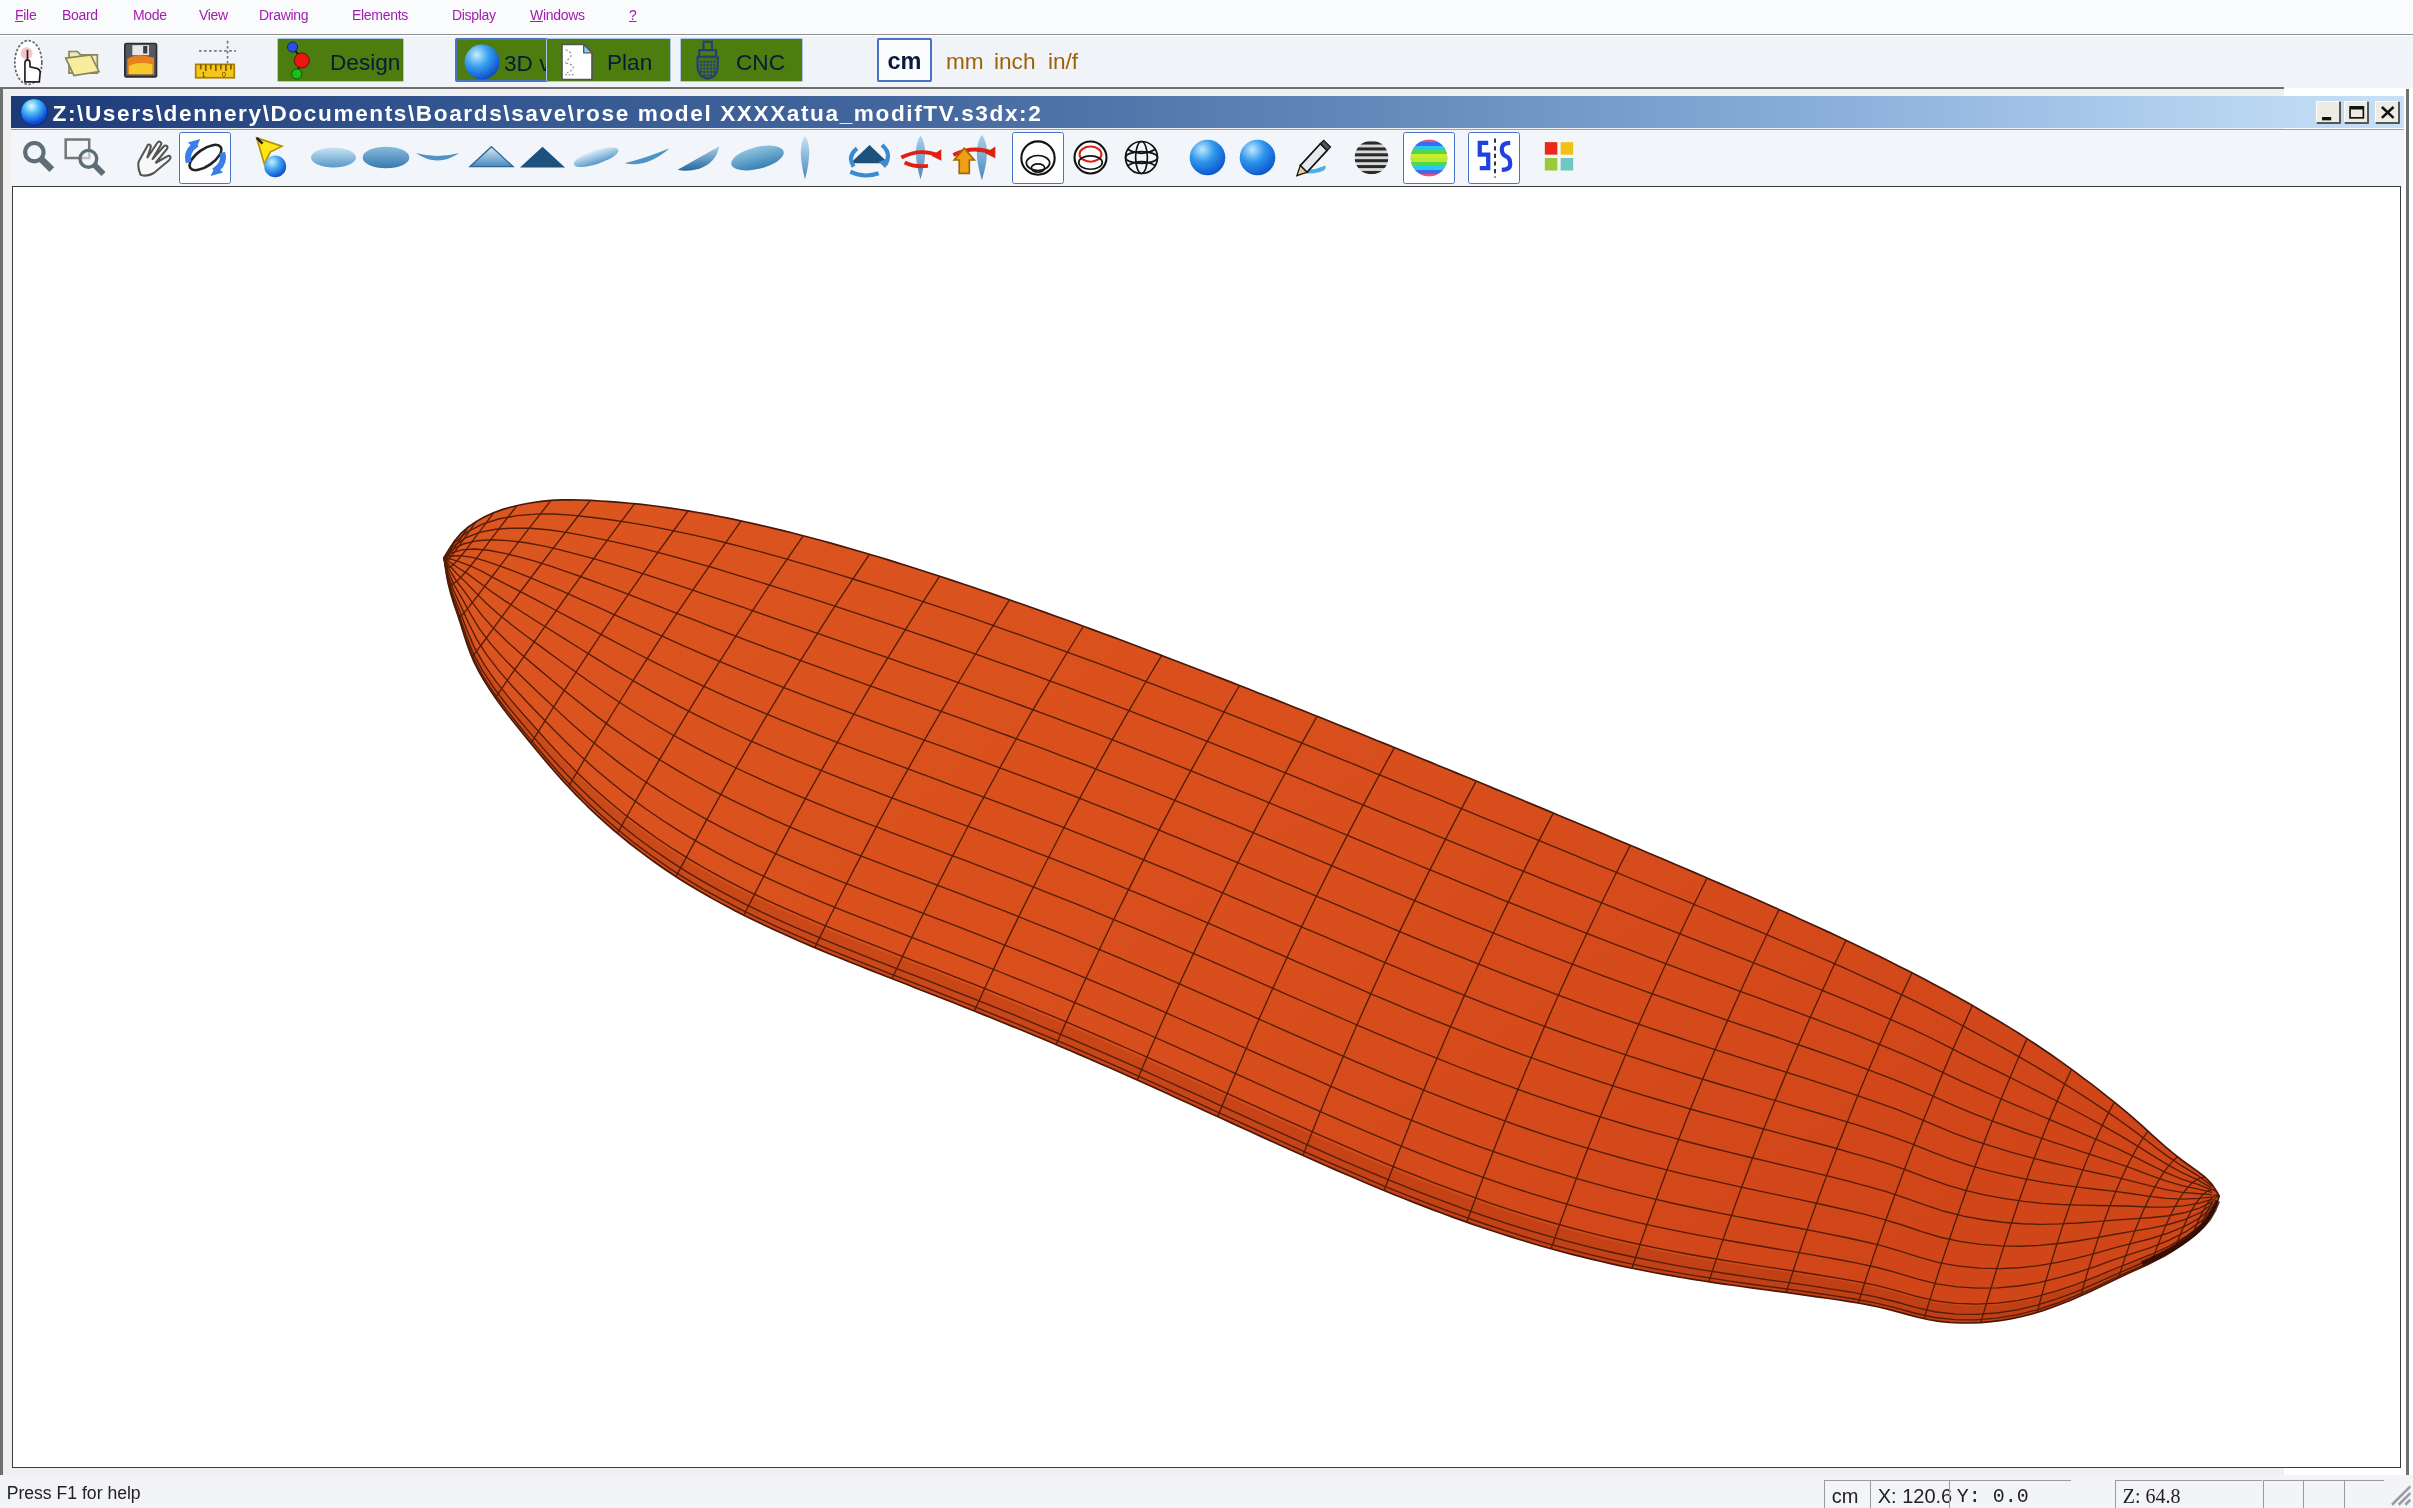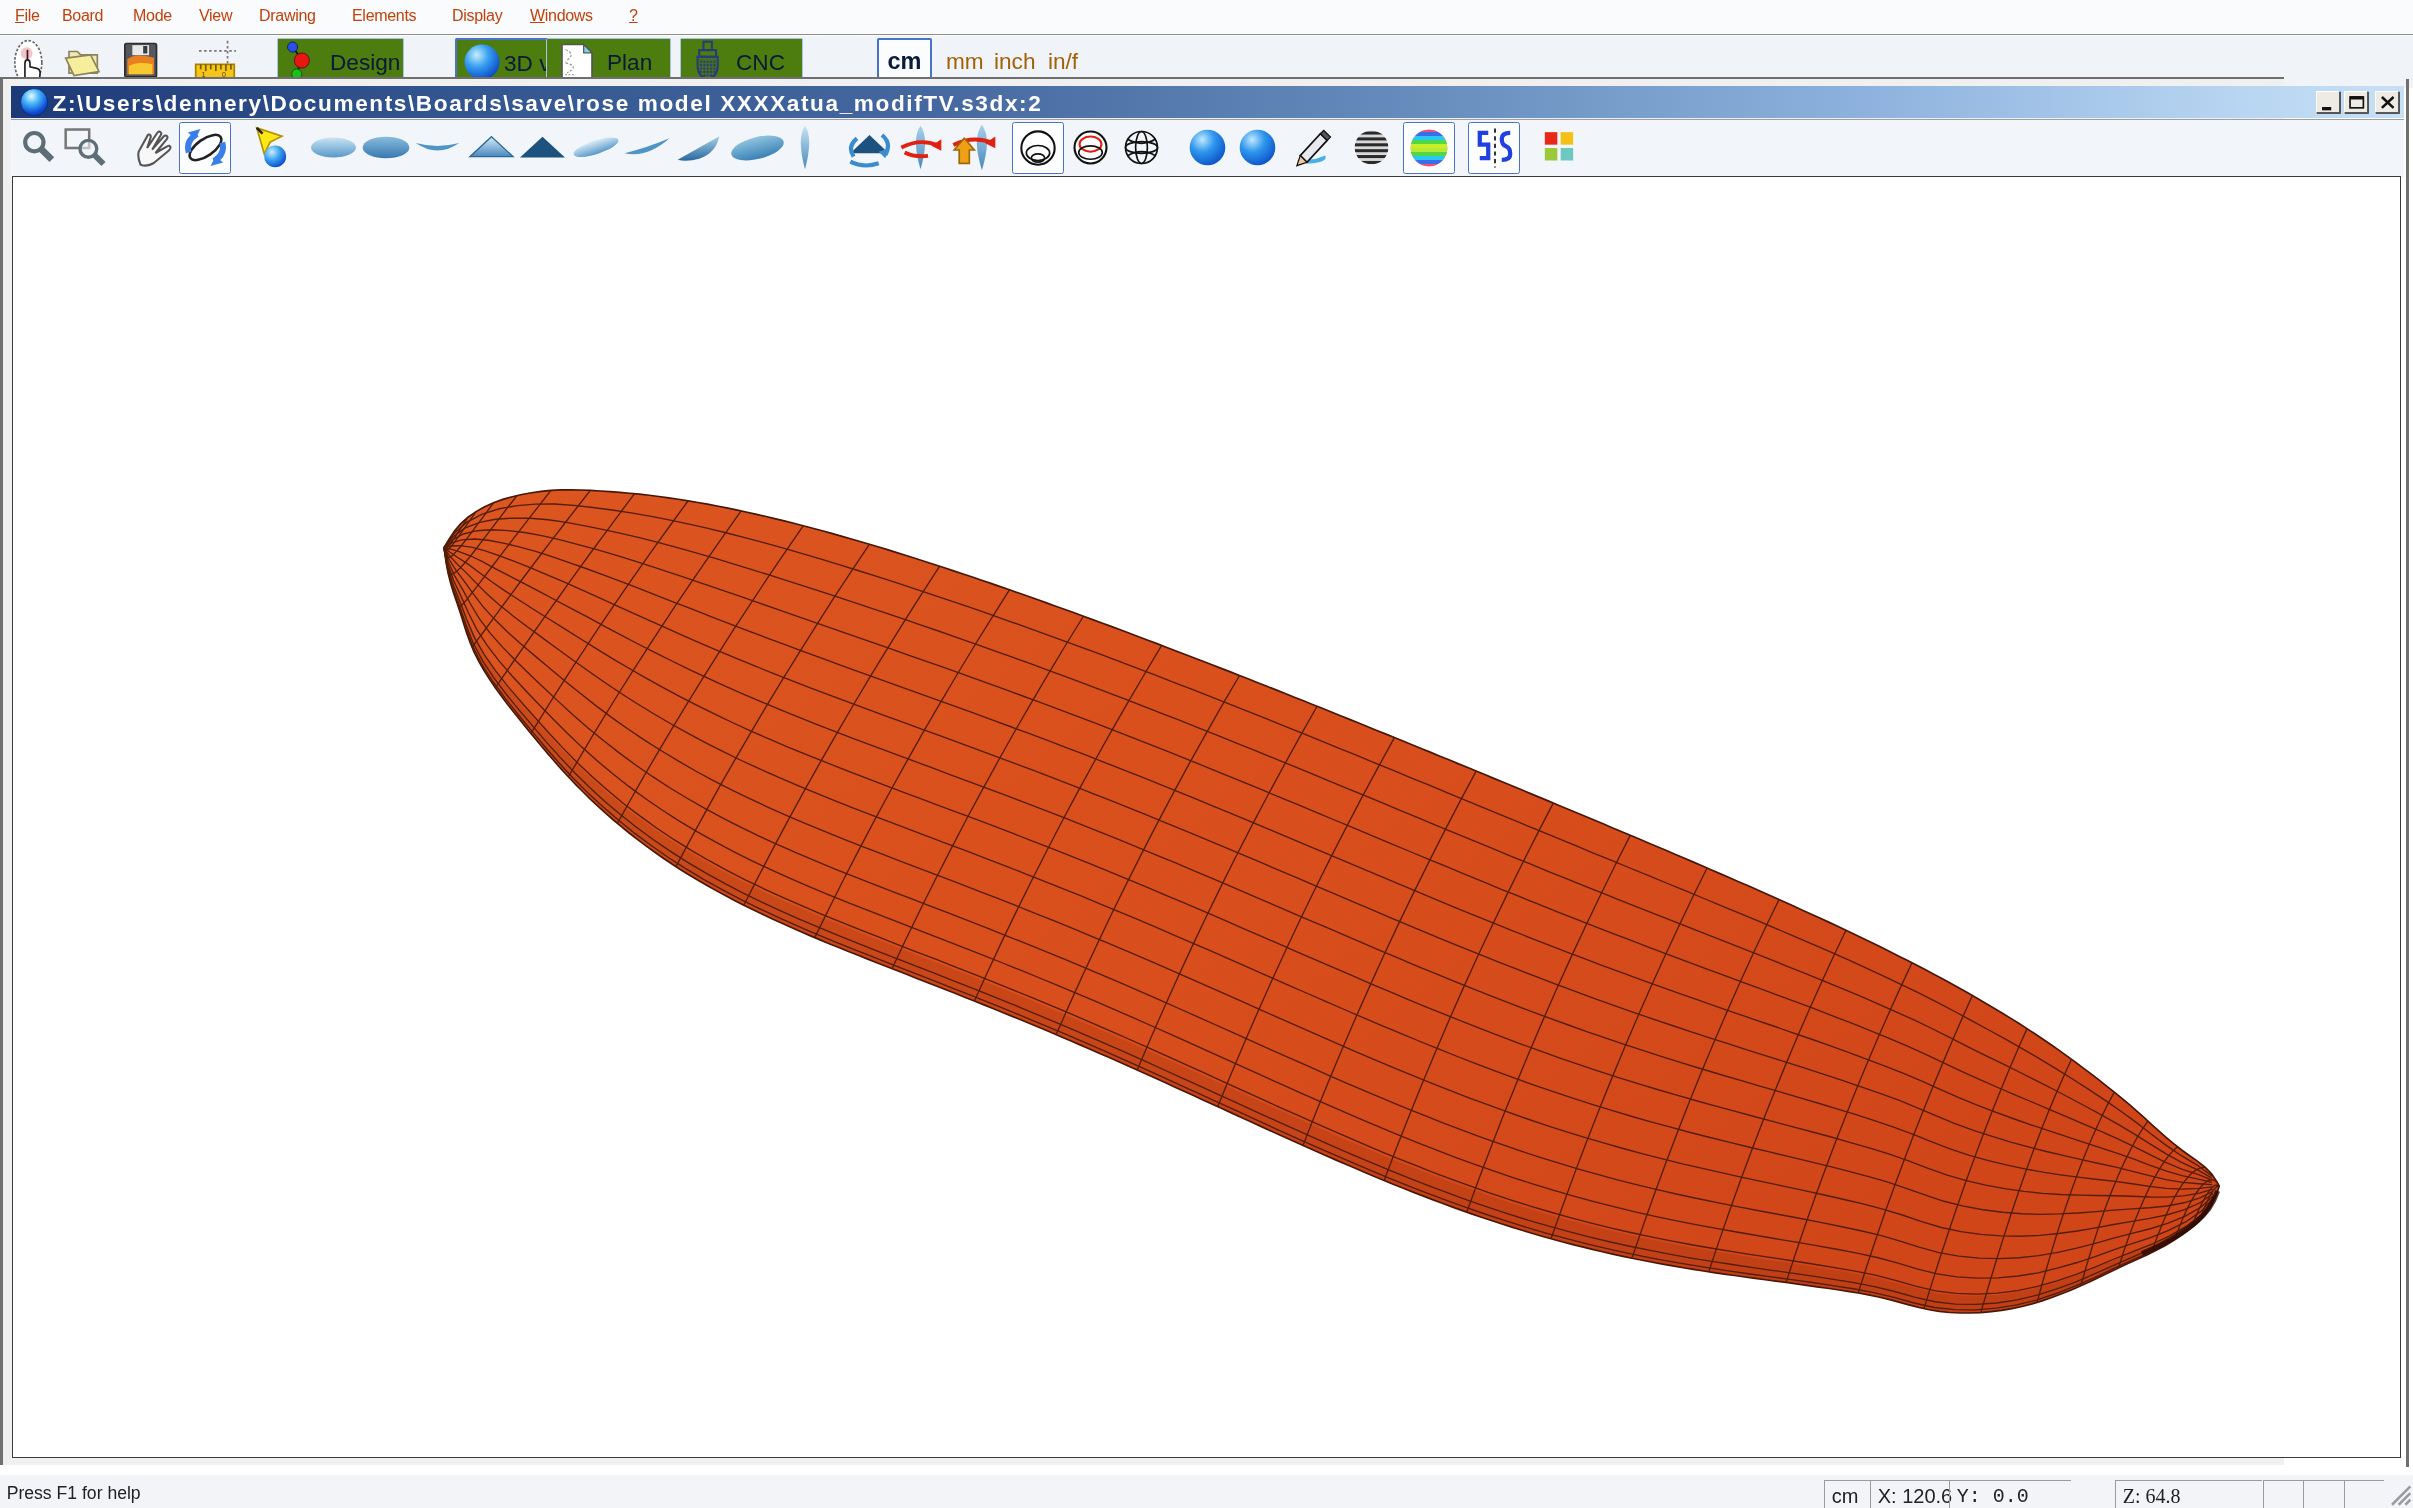--- a/index.html
+++ b/index.html
@@ -1,29 +1,29 @@
 <!DOCTYPE html>
 <html style="font-size:13.4px"><head><meta charset="utf-8">
 <style>
 * { margin:0; padding:0; box-sizing:border-box; }
 html,body { width:2413px; height:1508px; overflow:hidden;
   font-family:"Liberation Sans", sans-serif; background:#FFFFFF; }
 #menubar { position:absolute; left:0; top:0; width:2413px; height:35px;
   background:#FAFBFC; border-bottom:1.7px solid #8E8E8E; }
-.mi { position:absolute; top:6.7px; font-size:16px; letter-spacing:-0.3px; color:#c2410c; white-space:nowrap; }
+.mi { position:absolute; top:6.7px; font-size:14px; letter-spacing:-0.3px; color:#a21caf; white-space:nowrap; }
 .u { text-decoration:underline; }
 #toolbar1 { position:absolute; left:0; top:36px; width:2413px; height:52px;
   background:#F0F3F8; }
 .tbtn { position:absolute; top:1.7px; height:44px; background:#4d7c0f;
   border:1.7px solid #A8C4E8; border-radius:1.7px; font-size:22.6px; color:#0A1A3A;
   white-space:nowrap; }
 .tbtn span { position:absolute; top:11px; }
 .tbtn.active { border:2.5px solid #4A72C8; }
 .unit { position:absolute; top:12.6px; font-size:22.6px; color:#a16207; }
-#mdiframe { position:absolute; left:0; top:77px; width:2284px; height:1388px;
+#mdiframe { position:absolute; left:0; top:87px; width:2284px; height:1388px;
   background:#F0F0F0; border-top:2.5px solid #6F6F6F; border-left:3.4px solid #6F6F6F; }
 #titlebar { position:absolute; left:7.5px; top:6.7px; width:2393px; height:32px;
   background:linear-gradient(90deg,#1D3A78 0%,#33558F 18%,#45679F 38%,#688FBE 60%,#8FB3DE 78%,#B5D3F0 92%,#C8E0F6 100%);
 }
 #titletext { position:absolute; left:42px; top:5px; font-size:22.6px; font-weight:bold;
   color:#FFFFFF; letter-spacing:1.6px; white-space:nowrap; }
 #toolbar2 { position:absolute; left:7.5px; top:40px; width:2393px; height:59px;
   background:#F2F5FA; border-top:1.7px solid #9AA0A8; }
 #canvas { position:absolute; left:9.2px; top:97px; width:2389px; height:1282px;
   background:#FFFFFF; border:1.7px solid #3A3A3A; overflow:hidden; }

